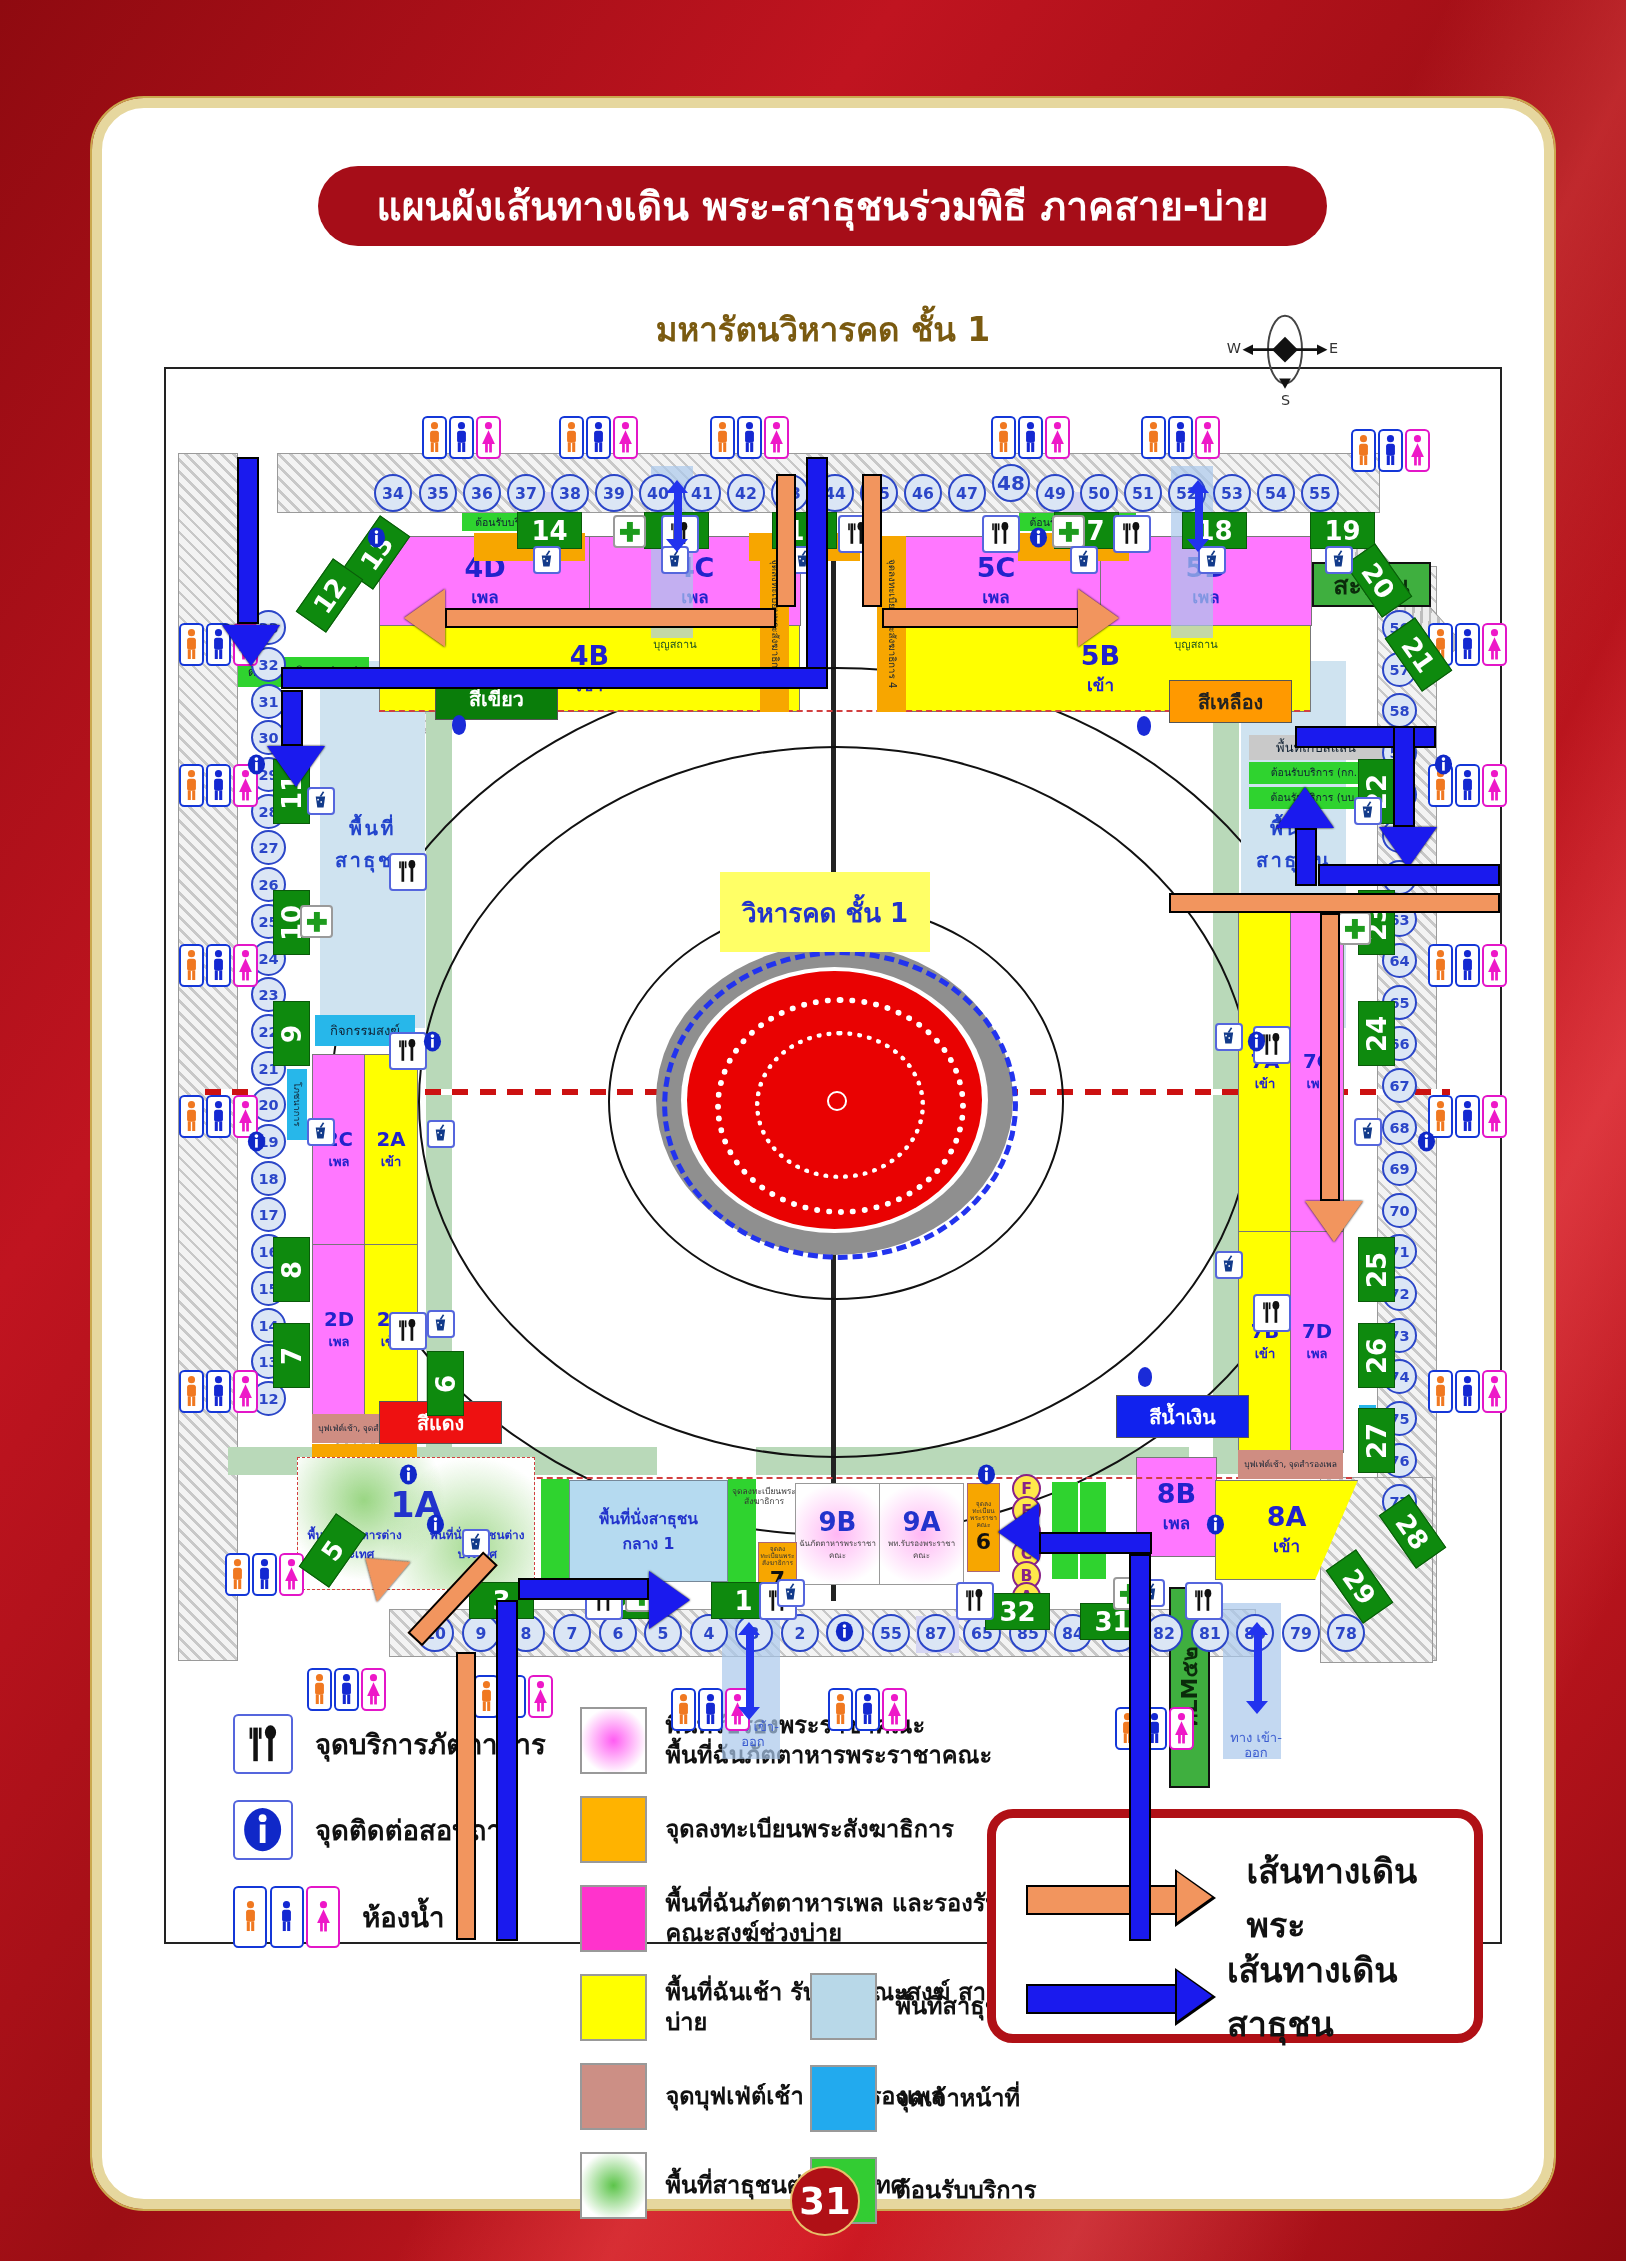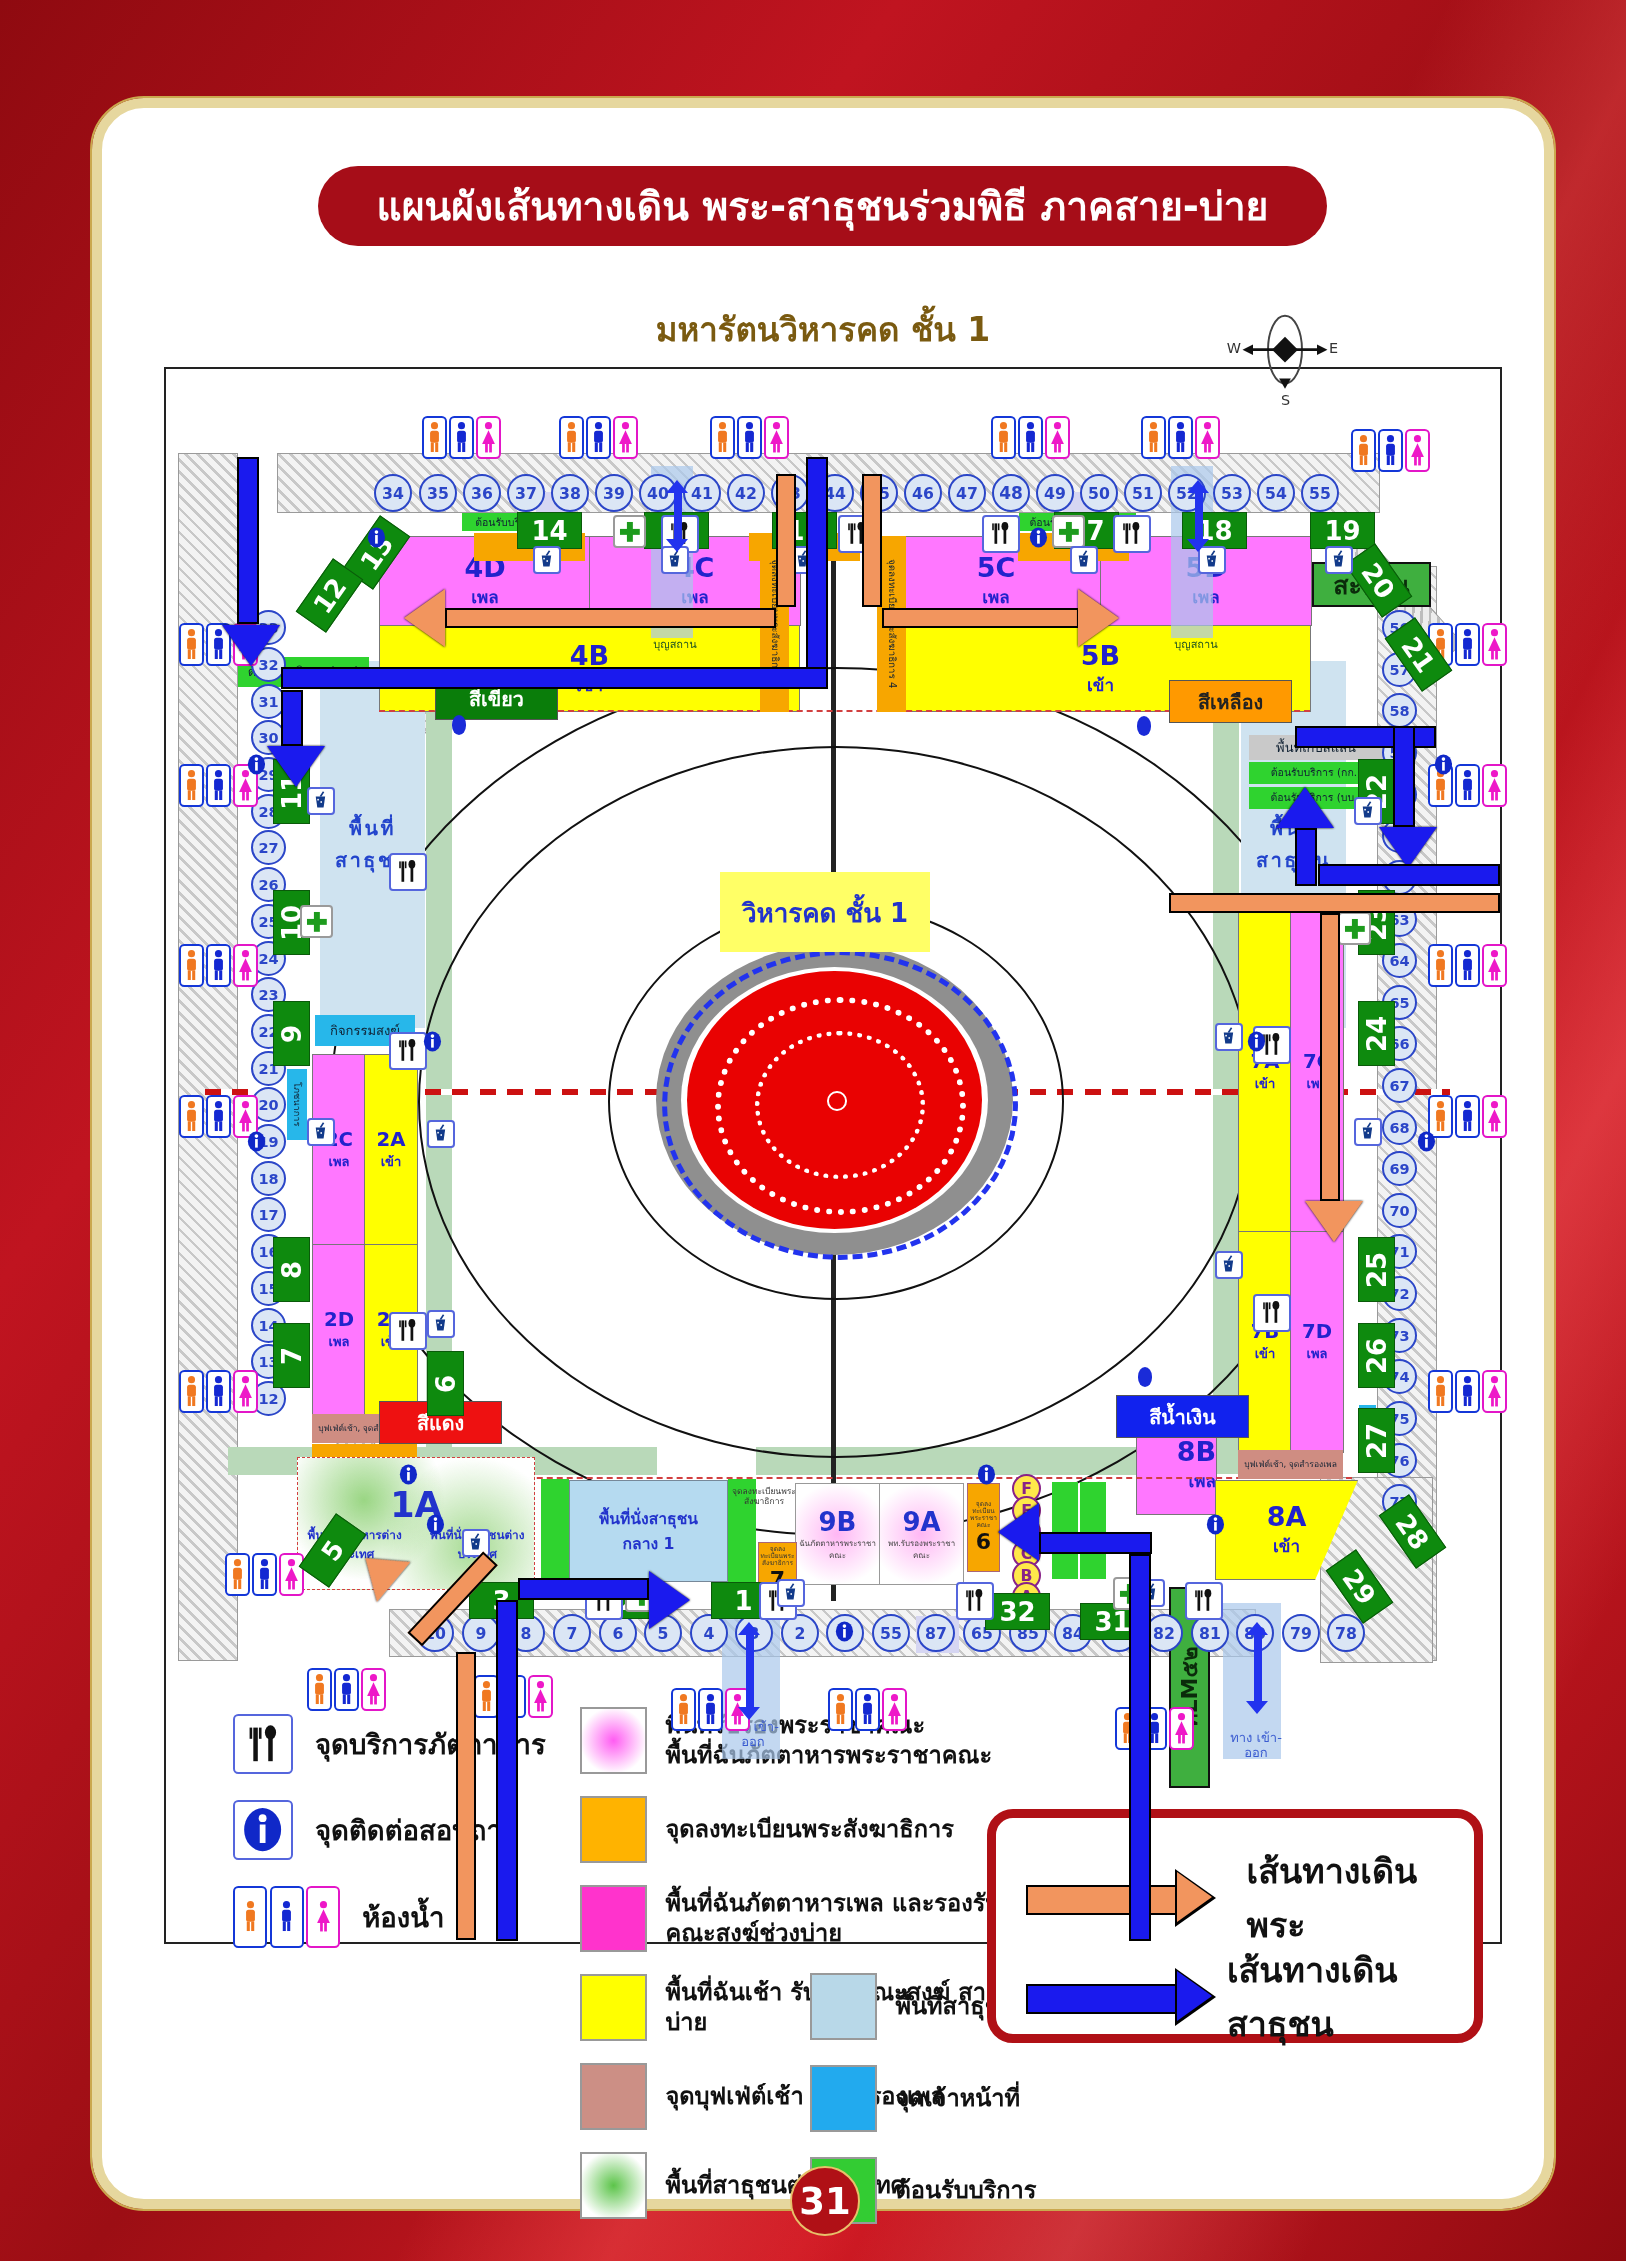--- a/index.html
+++ b/index.html
@@ -206,21 +206,21 @@
           <div class="zunit">เพล</div>
         </div>
         <div class="zone yellow narrow" style="left: 1072px; top: 862px; width: 52px; height: 220px;">
           <div class="zbig">7B</div>
           <div class="zunit">เข้า</div>
         </div>
         <div class="zone pink narrow" style="left: 1124px; top: 862px; width: 52px; height: 220px;">
           <div class="zbig">7D</div>
           <div class="zunit">เพล</div>
         </div>
-        <div class="zone pink" style="left: 970px; top: 1046px; width: 79px; height: 98px; align-items: flex-end;">
+        <div class="zone pink" style="left: 970px; top: 1088px; width: 79px; height: 98px;">
           <div class="zbig">8B</div>
           <div class="zunit">เพล</div>
         </div>
         <div class="zone yellow" style="left: 1049px; top: 1111px; width: 141px; height: 98px; clip-path: polygon(0px 0px, 100% 0px, 70% 100%, 0px 100%);">
           <div class="zbig">8A</div>
           <div class="zunit">เข้า</div>
         </div>
         <div class="area" style="left: 154px; top: 292px; width: 105px; height: 367px;">
           <div class="">พื้นที่</div>
           <div class="">สาธุชน</div>
@@ -273,21 +273,21 @@
         <div class="circ" style="left: 385px; top: 105px; width: 34px; height: 34px; font-size: 15.7px;">38</div>
         <div class="circ" style="left: 429px; top: 105px; width: 34px; height: 34px; font-size: 15.7px;">39</div>
         <div class="circ" style="left: 473px; top: 105px; width: 34px; height: 34px; font-size: 15.7px;">40</div>
         <div class="circ" style="left: 517px; top: 105px; width: 34px; height: 34px; font-size: 15.7px;">41</div>
         <div class="circ" style="left: 561px; top: 105px; width: 34px; height: 34px; font-size: 15.7px;">42</div>
         <div class="circ" style="left: 605px; top: 105px; width: 34px; height: 34px; font-size: 15.7px;">43</div>
         <div class="circ" style="left: 650px; top: 105px; width: 34px; height: 34px; font-size: 15.7px;">44</div>
         <div class="circ" style="left: 694px; top: 105px; width: 34px; height: 34px; font-size: 15.7px;">45</div>
         <div class="circ" style="left: 738px; top: 105px; width: 34px; height: 34px; font-size: 15.7px;">46</div>
         <div class="circ" style="left: 782px; top: 105px; width: 34px; height: 34px; font-size: 15.7px;">47</div>
-        <div class="circ" style="left: 826px; top: 105px; width: 34px; height: 34px; font-size: 17px;">48</div>
+        <div class="circ" style="left: 826px; top: 95px; width: 34px; height: 34px; font-size: 20px;">48</div>
         <div class="circ" style="left: 870px; top: 105px; width: 34px; height: 34px; font-size: 15.7px;">49</div>
         <div class="circ" style="left: 914px; top: 105px; width: 34px; height: 34px; font-size: 15.7px;">50</div>
         <div class="circ" style="left: 958px; top: 105px; width: 34px; height: 34px; font-size: 15.7px;">51</div>
         <div class="circ" style="left: 1002px; top: 105px; width: 34px; height: 34px; font-size: 15.7px;">52</div>
         <div class="circ" style="left: 1047px; top: 105px; width: 34px; height: 34px; font-size: 15.7px;">53</div>
         <div class="circ" style="left: 1091px; top: 105px; width: 34px; height: 34px; font-size: 15.7px;">54</div>
         <div class="circ" style="left: 1135px; top: 105px; width: 34px; height: 34px; font-size: 15.7px;">55</div>
         <div class="circ" style="left: 85px; top: 241px; width: 31px; height: 31px; font-size: 14.5px;">33</div>
         <div class="circ" style="left: 85px; top: 278px; width: 31px; height: 31px; font-size: 14.5px;">32</div>
         <div class="circ" style="left: 85px; top: 315px; width: 31px; height: 31px; font-size: 14.5px;">31</div>

